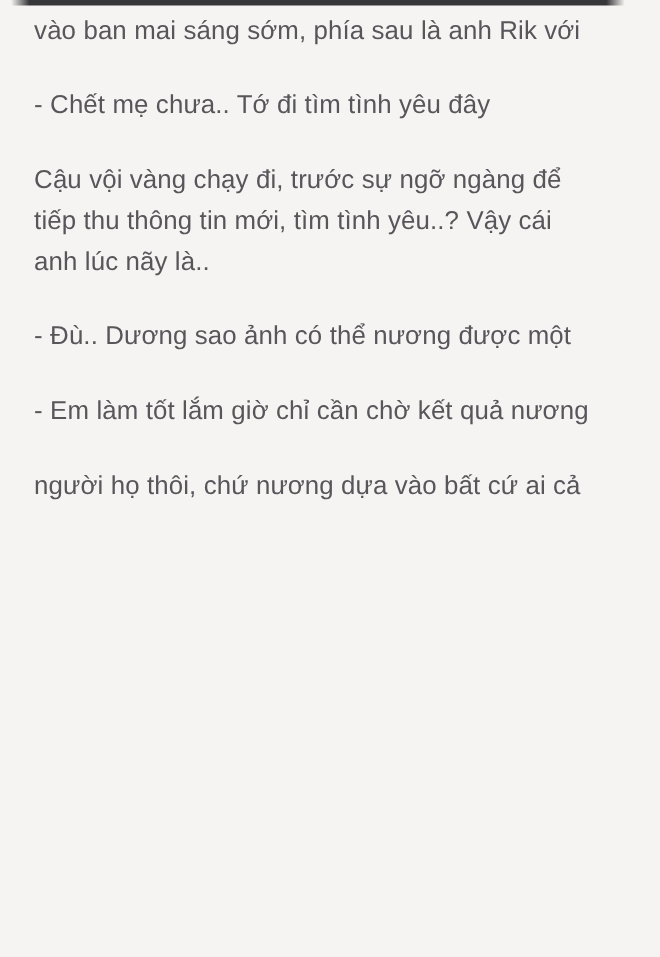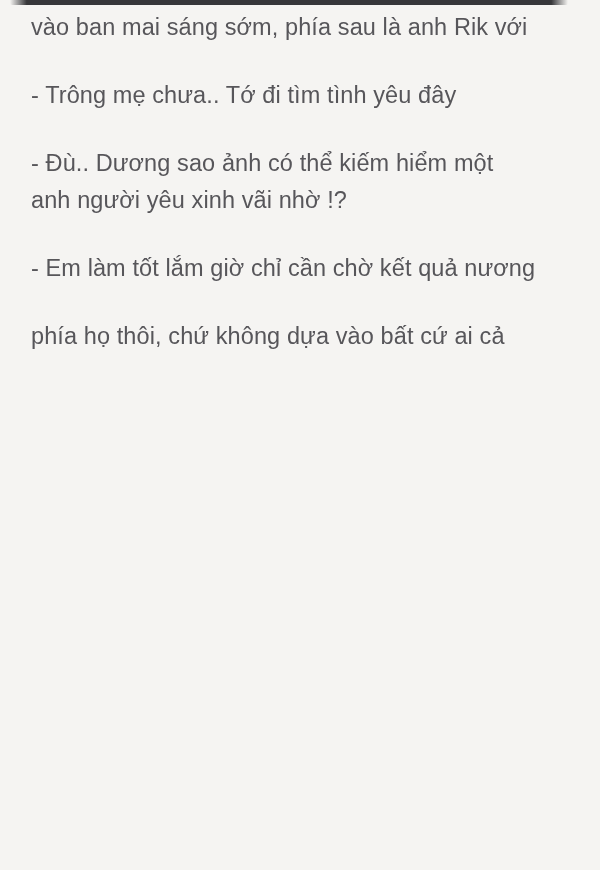--- a/index.html
+++ b/index.html
@@ -42,33 +42,37 @@
 
 <div class="top-edge"></div>
 
 <div class="content">
 
   <div class="para">
     <div class="line">vào ban mai sáng sớm, phía sau là anh Rik với</div>
   </div>
 
   <div class="para">
-    <div class="line">- Trông mẹ chưa.. Tớ đi tìm tình yêu đây</div>
+    <div class="line">- Chết mẹ chưa.. Tớ đi tìm tình yêu đây</div>
   </div>
 
+  <div class="para">
+    <div class="line">Cậu vội vàng chạy đi, trước sự ngỡ ngàng để</div>
+    <div class="line">tiếp thu thông tin mới, tìm tình yêu..? Vậy cái</div>
+    <div class="line">anh lúc nãy là..</div>
+  </div>
 
   <div class="para">
-    <div class="line">- Đù.. Dương sao ảnh có thể kiếm hiểm một</div>
-    <div class="line">anh người yêu xinh vãi nhờ !?</div>
+    <div class="line">- Đù.. Dương sao ảnh có thể nương được một</div>
   </div>
 
 
   <div class="para">
     <div class="line">- Em làm tốt lắm giờ chỉ cần chờ kết quả nương</div>
   </div>
 
   <div class="para">
-    <div class="line">phía họ thôi, chứ không dựa vào bất cứ ai cả</div>
+    <div class="line">người họ thôi, chứ nương dựa vào bất cứ ai cả</div>
   </div>
 
 
 
 </div>
 
 </body></html>

